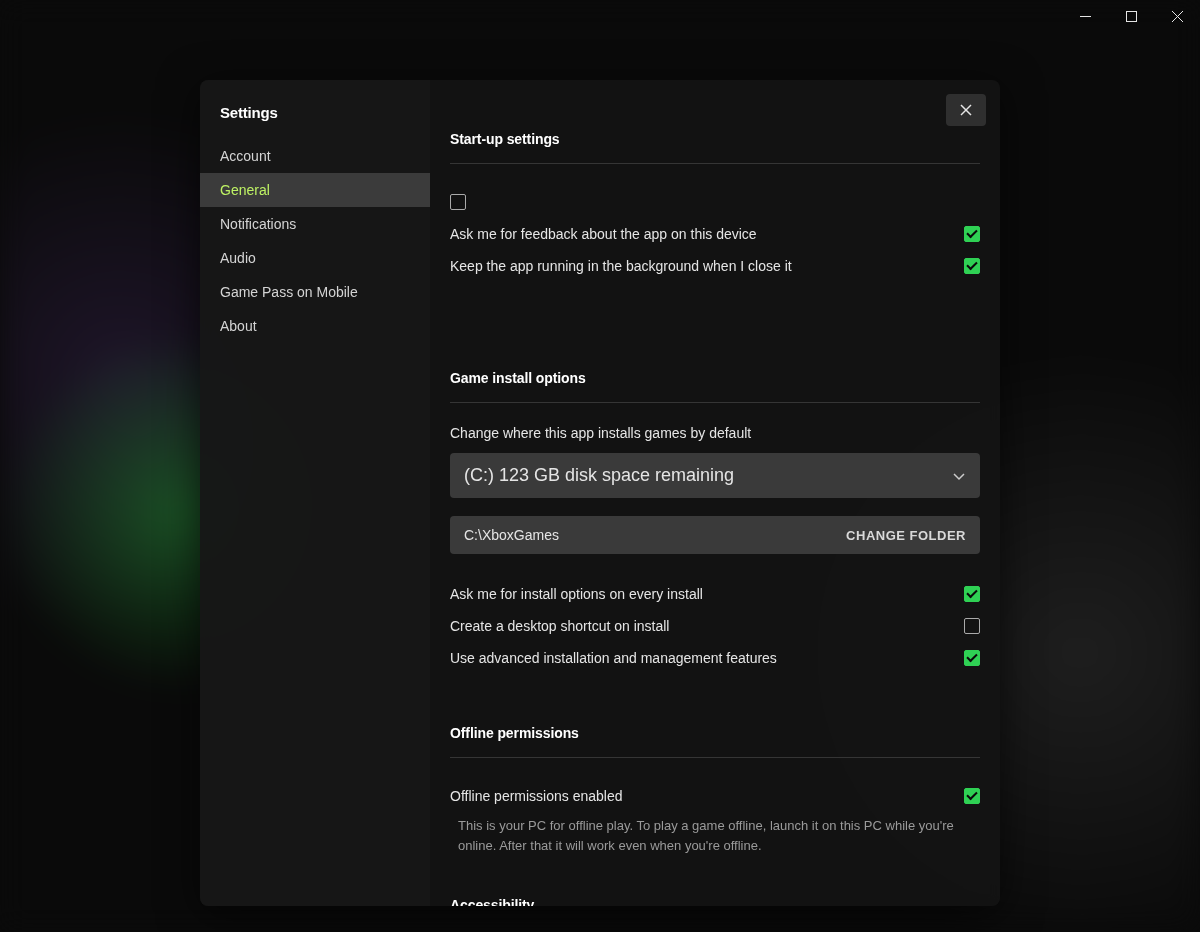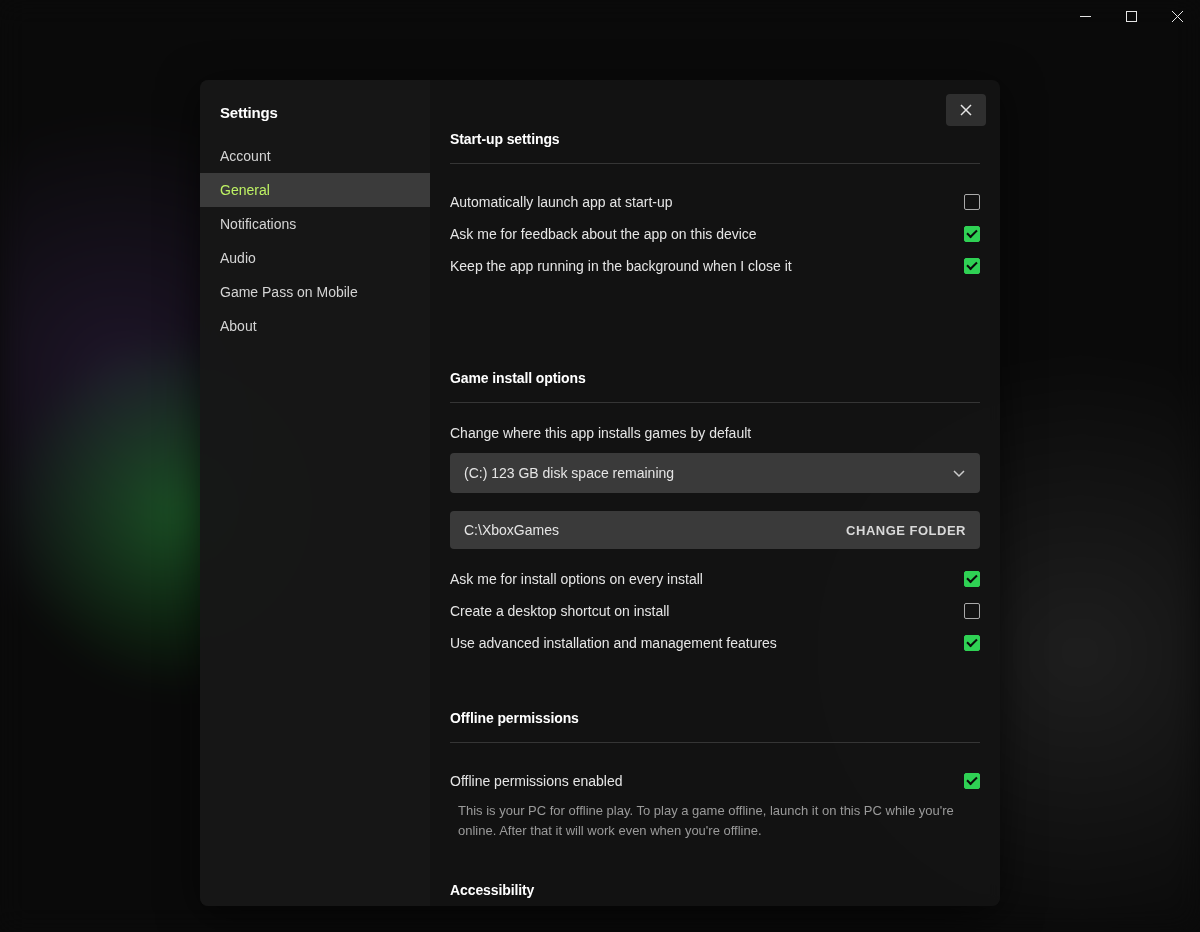--- a/index.html
+++ b/index.html
@@ -126,33 +126,33 @@
     }
     .label-text {
       font-size: 14px; color: #e5e5e5;
       margin-bottom: 12px;
     }
     .dropdown {
       background: #3a3a3a;
       border-radius: 4px;
       padding: 12px 14px;
       display: flex; align-items: center; justify-content: space-between;
-      font-size: 14px;
+      font-size: 18px;
       cursor: pointer;
       margin-bottom: 18px;
       gap: 44px;
     }
     .dropdown svg { stroke: #ccc; }
     .folder-row {
       background: #3a3a3a;
       border-radius: 4px;
       padding: 11px 14px;
       display: flex; align-items: center; justify-content: space-between;
       font-size: 14px;
-      margin-bottom: 14px;
+      margin-bottom: 24px;
     }
     .change-folder-btn {
       font-size: 13px;
       font-weight: 700;
       color: #d9d9d9;
       letter-spacing: 0.5px;
       cursor: pointer;
     }
     .description {
       font-size: 13px;
@@ -203,21 +203,20 @@
       <svg width="12" height="12" stroke-width="1.5" fill="none">
           <line x1="1" y1="1" x2="11" y2="11"></line>
           <line x1="11" y1="1" x2="1" y2="11"></line>
         </svg>
     </div>
 
     <div class="section">
       <div class="section-title">Start-up settings</div>
       <div class="divider"></div>
       <div class="row">
-        <span class="row-label">Automatically launch app at start-up</span>
         <span class="checkbox"></span>
       </div>
       <div class="row">
         <span class="row-label">Ask me for feedback about the app on this device</span>
         <span class="checkbox checked"></span>
       </div>
       <div class="row">
         <span class="row-label">Keep the app running in the background when I close it</span>
         <span class="checkbox checked"></span>
       </div>

